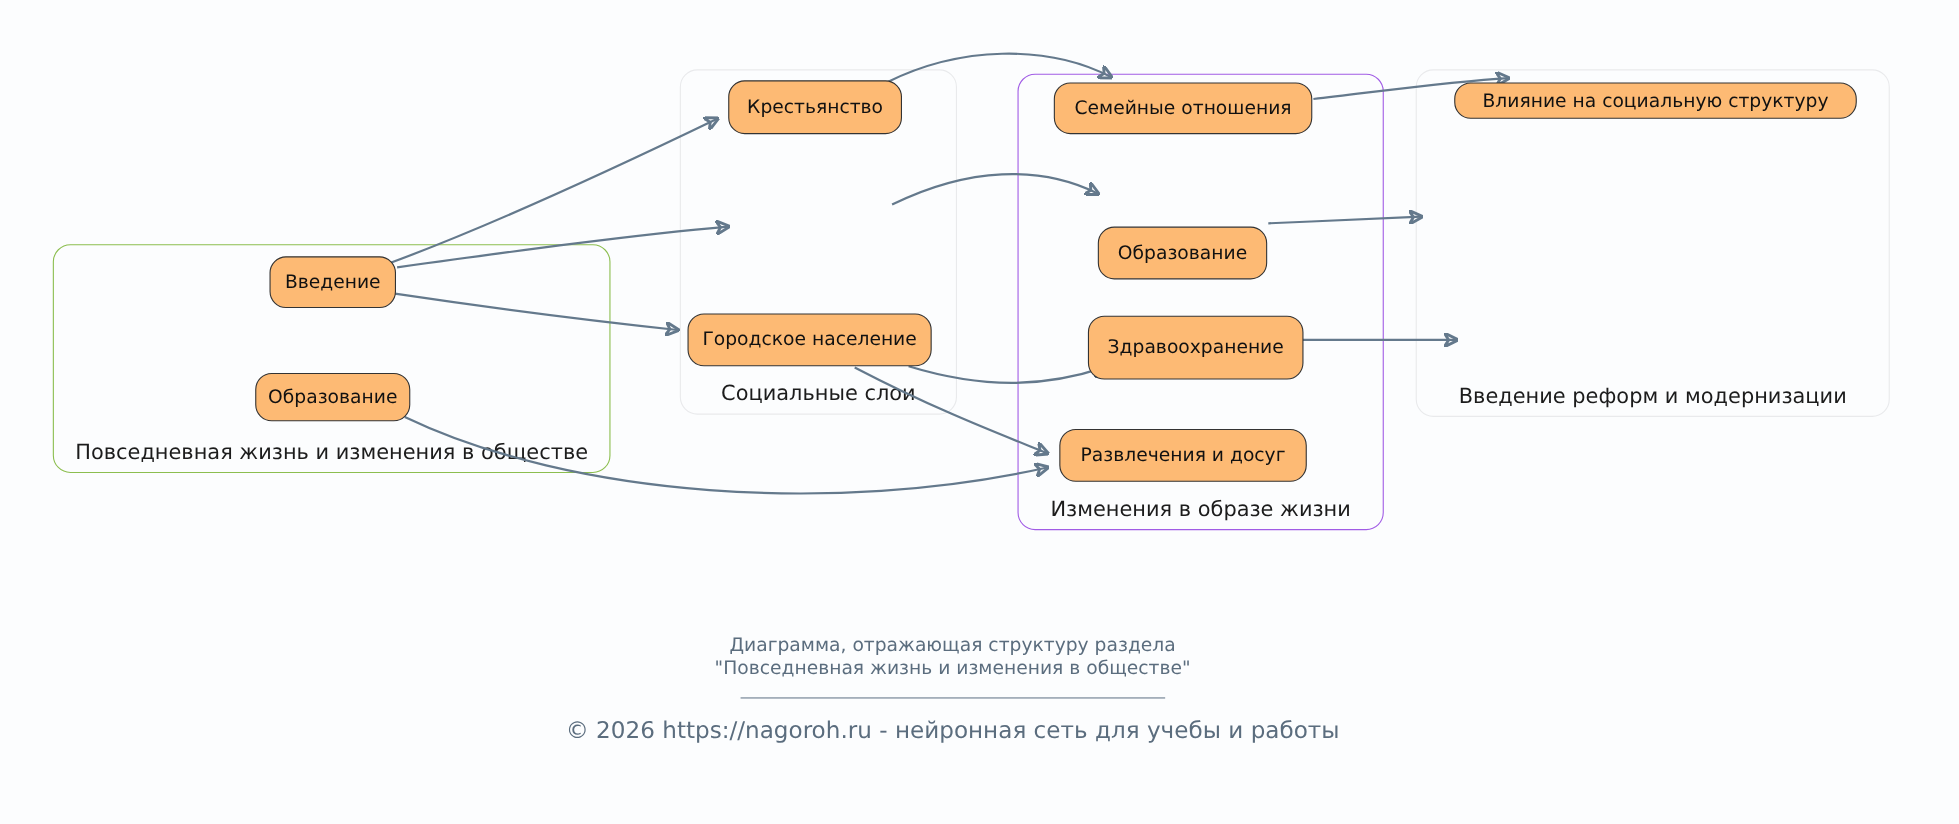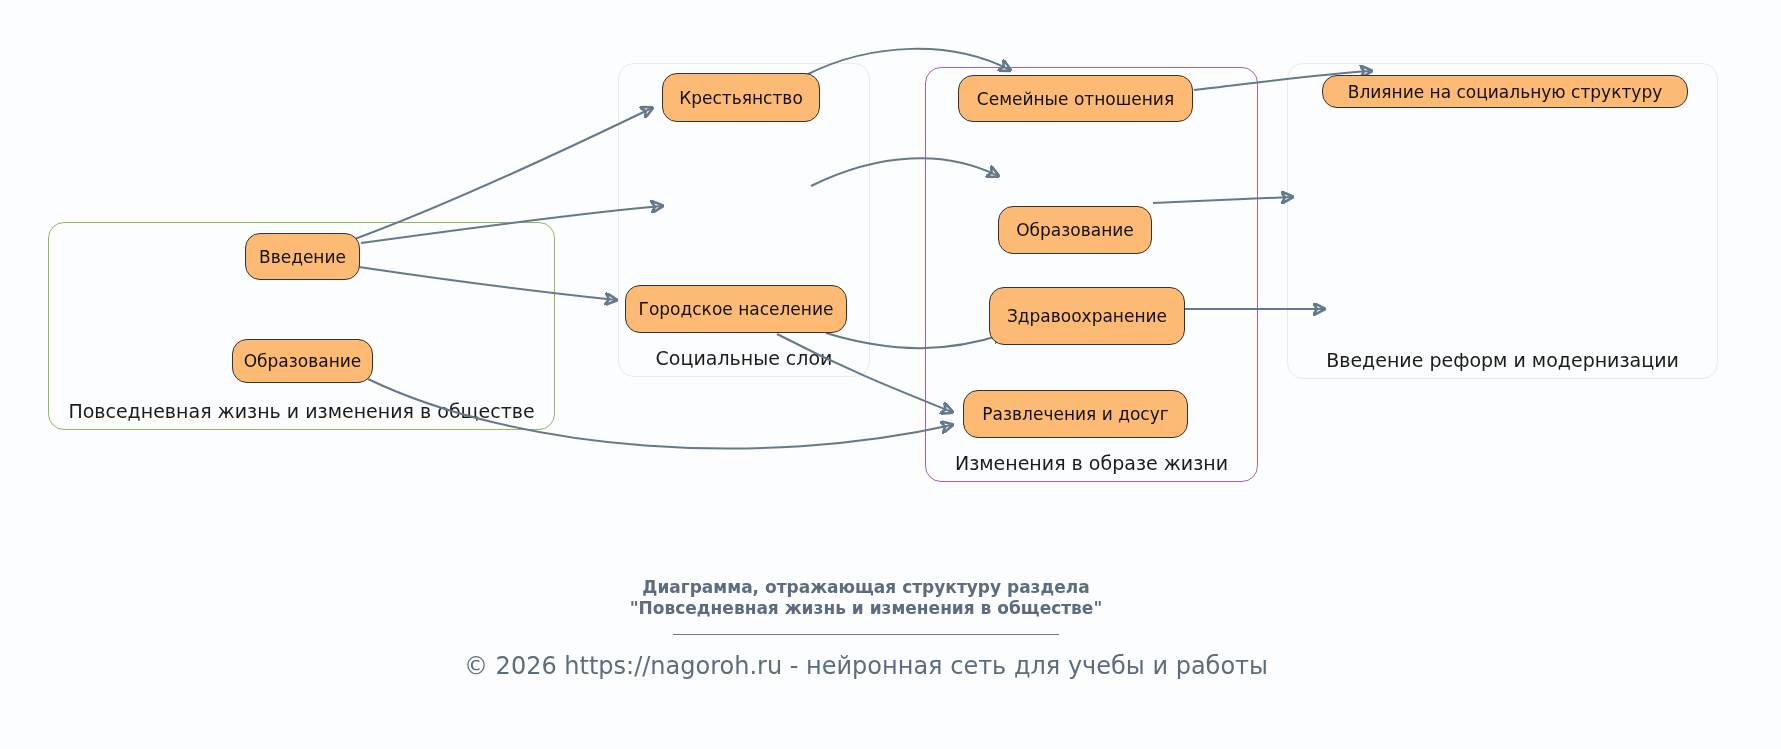--- a/index.html
+++ b/index.html
@@ -20,23 +20,23 @@
   }
   .node{
     position:absolute;display:flex;align-items:center;justify-content:center;
     background:#fdba74;border:1.8px solid #333333;border-radius:15px;
     box-sizing:border-box;font-size:17px;color:#111111;white-space:nowrap;
   }
   .footer{
     position:absolute;left:866px;top:577px;transform:translateX(-50%);
     text-align:center;color:#5b6d7e;
   }
-  .footer-title{font-weight:bold;font-size:17px;line-height:21px;white-space:nowrap;}
+  .footer-title{font-weight:normal;font-size:17px;line-height:21px;white-space:nowrap;}
   .footer-sep{width:386px;margin:15px auto 0;border-bottom:1.4px solid #6b7d8d;height:0;}
-  .footer-copy{margin-top:17px;font-size:24px;white-space:nowrap;}
+  .footer-copy{margin-top:17px;font-size:21px;white-space:nowrap;}
 </style>
 </head>
 <body>
 
 <div class="canvas">
 
   <div class="group green" style="left:48px;top:222px;width:505px;height:206px;">
     <span class="group-label">Повседневная жизнь и изменения в обществе</span>
   </div>
   <div class="group gray" style="left:618px;top:63px;width:250px;height:312px;">

